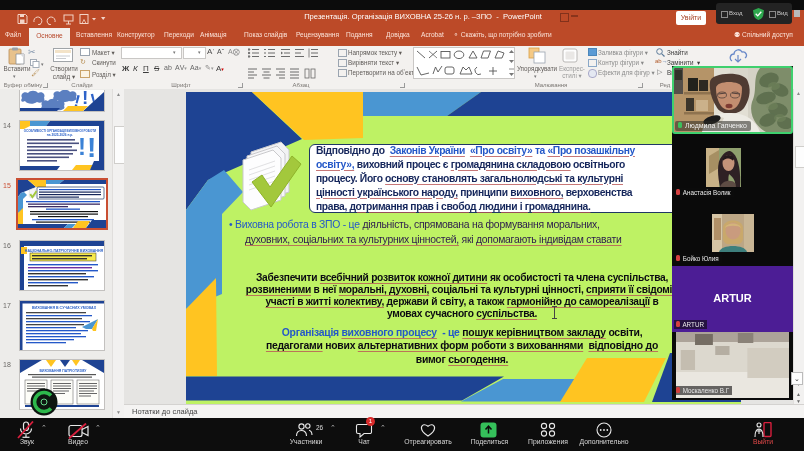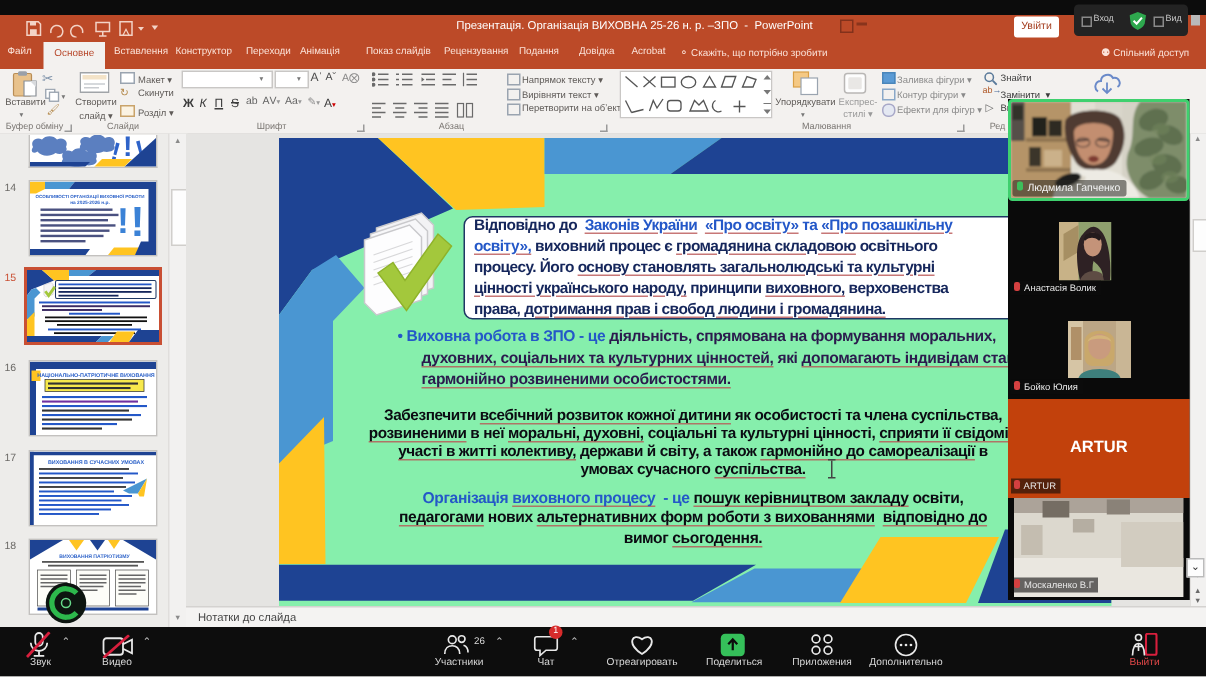--- a/index.html
+++ b/index.html
@@ -29,21 +29,21 @@
   .ricon{color:#8a867f;font-size:8px;}
   .rbox{background:#fff;border:1px solid #c9c7c5;}
   
   #lpanel{left:0;top:89px;width:112px;height:329px;background:#EDECEA;}
   .thumb{left:19px;width:86px;height:50px;background:#fff;border:1px solid #c3c1bf;box-sizing:border-box;overflow:hidden;}
   .tnum{left:3px;width:14px;text-align:left;color:#6b6966;font-size:7px;}
   
   #tscroll{left:112px;top:89px;width:12px;height:329px;background:#F2F1F0;border-left:1px solid #e0dedc;}
   
   #main{left:124px;top:89px;width:669px;height:315px;background:#E5E4E2;}
-  #slide{left:186px;top:92px;width:555px;height:312px;background:#86efac;}
+  #slide{left:186px;top:92px;width:555px;height:312px;background:#bef264;}
   
   #notes{left:124px;top:404px;width:680px;height:14px;background:#F4F3F2;border-top:1px solid #d4d2d0;
          color:#444;font-size:7.5px;}
   
   #rscroll{left:793px;top:89px;width:11px;height:315px;background:#F2F1F0;border-left:1px solid #e0dedc;}
   
   #vstrip{left:672px;top:66px;width:121px;height:334px;background:#090909;}
   .vlabel{position:absolute;left:0;bottom:2px;background:rgba(12,12,12,0.6);color:#e8e8e8;
           font-size:6.3px;padding:1px 3px 1px 2px;white-space:nowrap;}
   
@@ -526,24 +526,24 @@
 
   <div style="position:absolute;left:123px;top:52px;width:440px;height:69px;border:1.6px solid #1F3864;border-radius:6px;background:#fff;box-sizing:border-box;"></div>
   <div id="boxtext" style="position:absolute;left:130px;top:51.5px;width:450px;font-size:10.3px;font-weight:bold;color:#15265B;line-height:14px;letter-spacing:-0.35px;white-space:nowrap;">
     Відповідно до&nbsp; <span style="color:#2458C8"><span class="u">Законів України</span>&nbsp; <span class="u">«Про освіту»</span> та <span class="u">«Про позашкільну</span></span><br>
     <span style="color:#2458C8"><span class="u">освіту»,</span></span> виховний процес є <span class="u">громадянина складовою</span> освітнього<br>
     процесу. Його <span class="u">основу становлять загальнолюдські та культурні</span><br>
     <span class="u">цінності українського народу,</span> принципи <span class="u">виховного,</span> верховенства<br>
     права, <span class="u">дотримання прав і свобод людини і громадянина.</span>
   </div>
 
-  <div id="bullettext" style="position:absolute;left:43px;top:126px;width:520px;font-size:10.4px;font-weight:bold;color:#2B1B4D;line-height:14.7px;letter-spacing:-0.25px;white-space:nowrap;margin-left:36px;">
+  <div id="bullettext" style="position:absolute;left:43px;top:126px;width:520px;font-size:10.4px;font-weight:normal;color:#2B1B4D;line-height:14.7px;letter-spacing:-0.25px;white-space:nowrap;">
     <span style="color:#2458C8">•&nbsp;Виховна робота в ЗПО - це</span> діяльність, спрямована на формування моральних,<br>
     <span style="display:inline-block;width:16px;"></span><span class="u">духовних, соціальних та культурних цінностей,</span> які <span class="u">допомагають індивідам ставати</span><br>
-    <span style="display:inline-block;width:16px;"></span><span class="u">гармонійно розвиненими особистостями.</span>
+    <span style="display:inline-block;width:16px;"></span>
   </div>
   <div id="zab" style="position:absolute;left:0px;top:180px;width:552px;text-align:center;font-size:10.2px;font-weight:bold;color:#0b0b12;line-height:12px;letter-spacing:-0.25px;white-space:nowrap;">
     Забезпечити <span class="u">всебічний розвиток кожної дитини</span> як особистості та члена суспільства,<br>
     <span class="u">розвиненими</span> в неї <span class="u">моральні, духовні,</span> соціальні та культурні цінності, <span class="u">сприяти її свідомій</span><br>
     <span class="u">участі в житті колективу,</span> держави й світу, а також <span class="u">гармонійно до самореалізації</span> в<br>
     умовах сучасного <span class="u">суспільства.</span>
   </div>
   <div id="org" style="position:absolute;left:0px;top:234px;width:552px;text-align:center;font-size:10.4px;font-weight:bold;color:#0b0b12;line-height:13.3px;letter-spacing:-0.25px;white-space:nowrap;">
     <span style="color:#2458C8">Організація <span class="u">виховного процесу</span>&nbsp; - це</span> <span class="u">пошук керівництвом закладу</span> освіти,<br>
     <span class="u">педагогами</span> нових <span class="u">альтернативних форм роботи з вихованнями</span>&nbsp; <span class="u">відповідно до</span><br>
@@ -631,21 +631,21 @@
       <rect x="32" y="0" width="10" height="38" fill="#C9B695"></rect>
       <rect x="2" y="4" width="7" height="22" fill="#B09068"></rect>
       <path d="M11,14 C11,4 31,4 31,14 L31,24 C31,28 28,30 26,30 L16,30 C14,30 11,28 11,24 Z" fill="#C9A86B"></path>
       <ellipse cx="21" cy="17" rx="7.5" ry="8.5" fill="#C99B7E"></ellipse>
       <path d="M13,14 C14,8 28,8 29,14 C27,11 15,11 13,14Z" fill="#D4B47A"></path>
       <path d="M7,38 C9,30 33,30 35,38 Z" fill="#3E7F7C"></path>
     </svg>
     <div class="vlabel" style="left:2px;bottom:3px;"><span style="display:inline-block;width:4px;height:6px;background:#D44040;border-radius:1.5px;margin-right:1px;"></span> Бойко Юлия</div>
   </div>
 
-  <div style="position:absolute;left:0;top:200px;width:121px;height:66px;background:#c2410c;overflow:hidden;">
+  <div style="position:absolute;left:0;top:200px;width:121px;height:66px;background:#4c1d95;overflow:hidden;">
     <div style="position:absolute;left:0;top:26px;width:121px;text-align:center;color:#fff;font-weight:bold;font-size:11px;">ARTUR</div>
     <div class="vlabel" style="left:2px;bottom:3px;"><span style="display:inline-block;width:4px;height:6px;background:#D44040;border-radius:1.5px;margin-right:1px;"></span> ARTUR</div>
   </div>
 
   <div style="position:absolute;left:0;top:266px;width:121px;height:68px;background:#0a0a0a;overflow:hidden;">
     <svg width="113" height="66" viewBox="0 0 95 66" preserveAspectRatio="none" style="position:absolute;left:4px;top:0;">
       <rect width="95" height="66" fill="#DCD8CE"></rect>
       <rect x="0" y="0" width="95" height="10" fill="#ACA399"></rect>
       <rect x="16" y="2" width="15" height="11" fill="#756D63"></rect>
       <rect x="52" y="1" width="13" height="10" fill="#8A8278"></rect>

